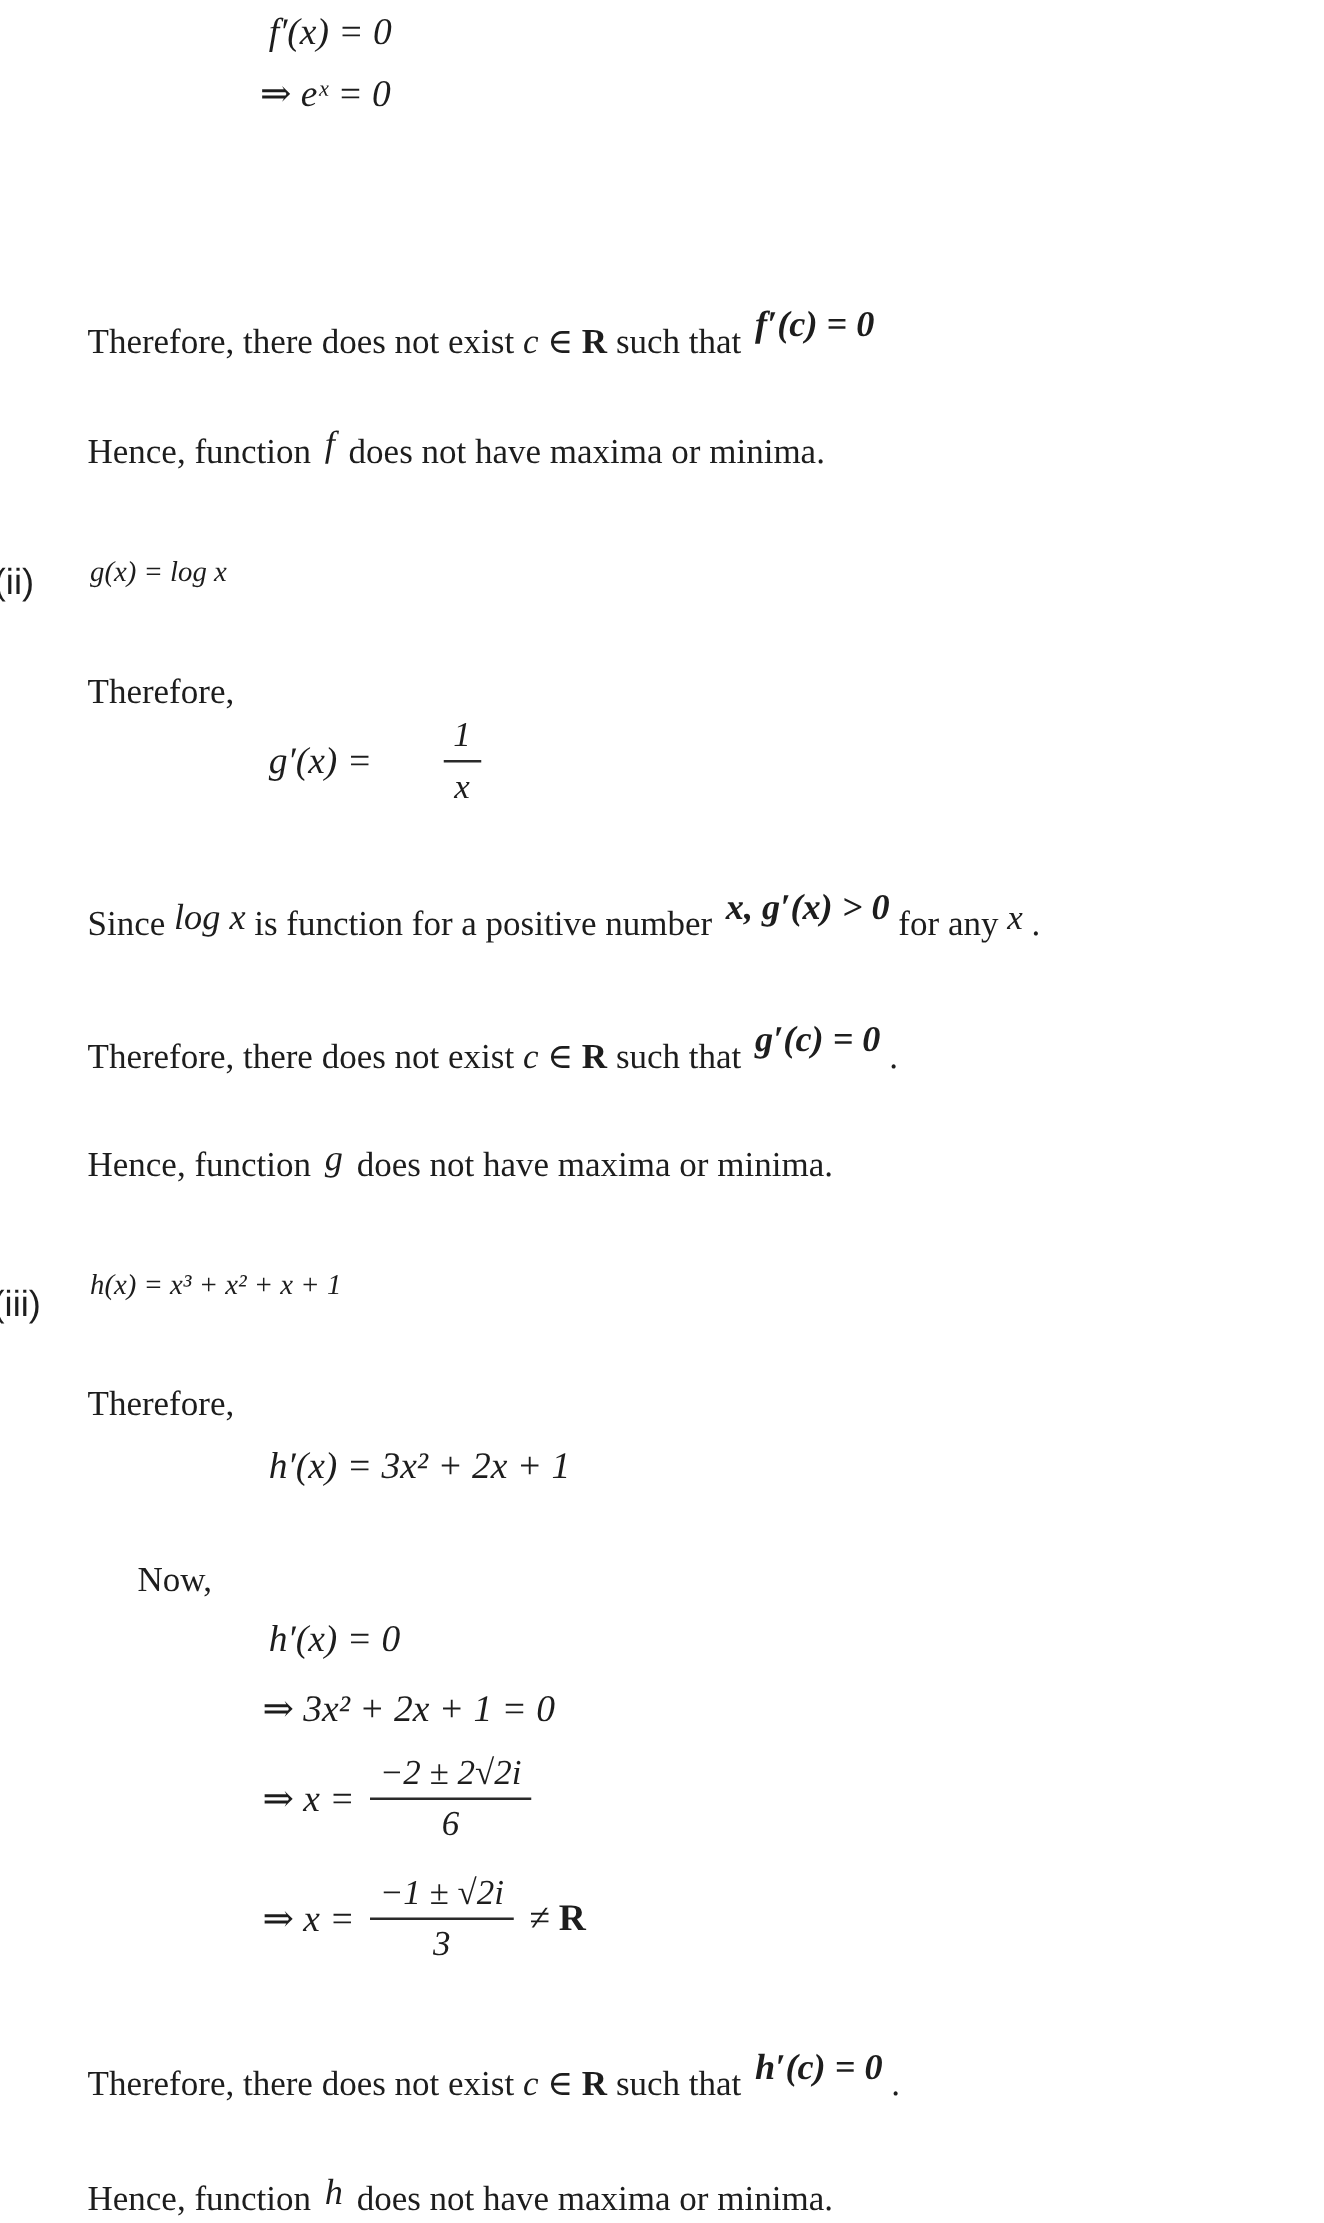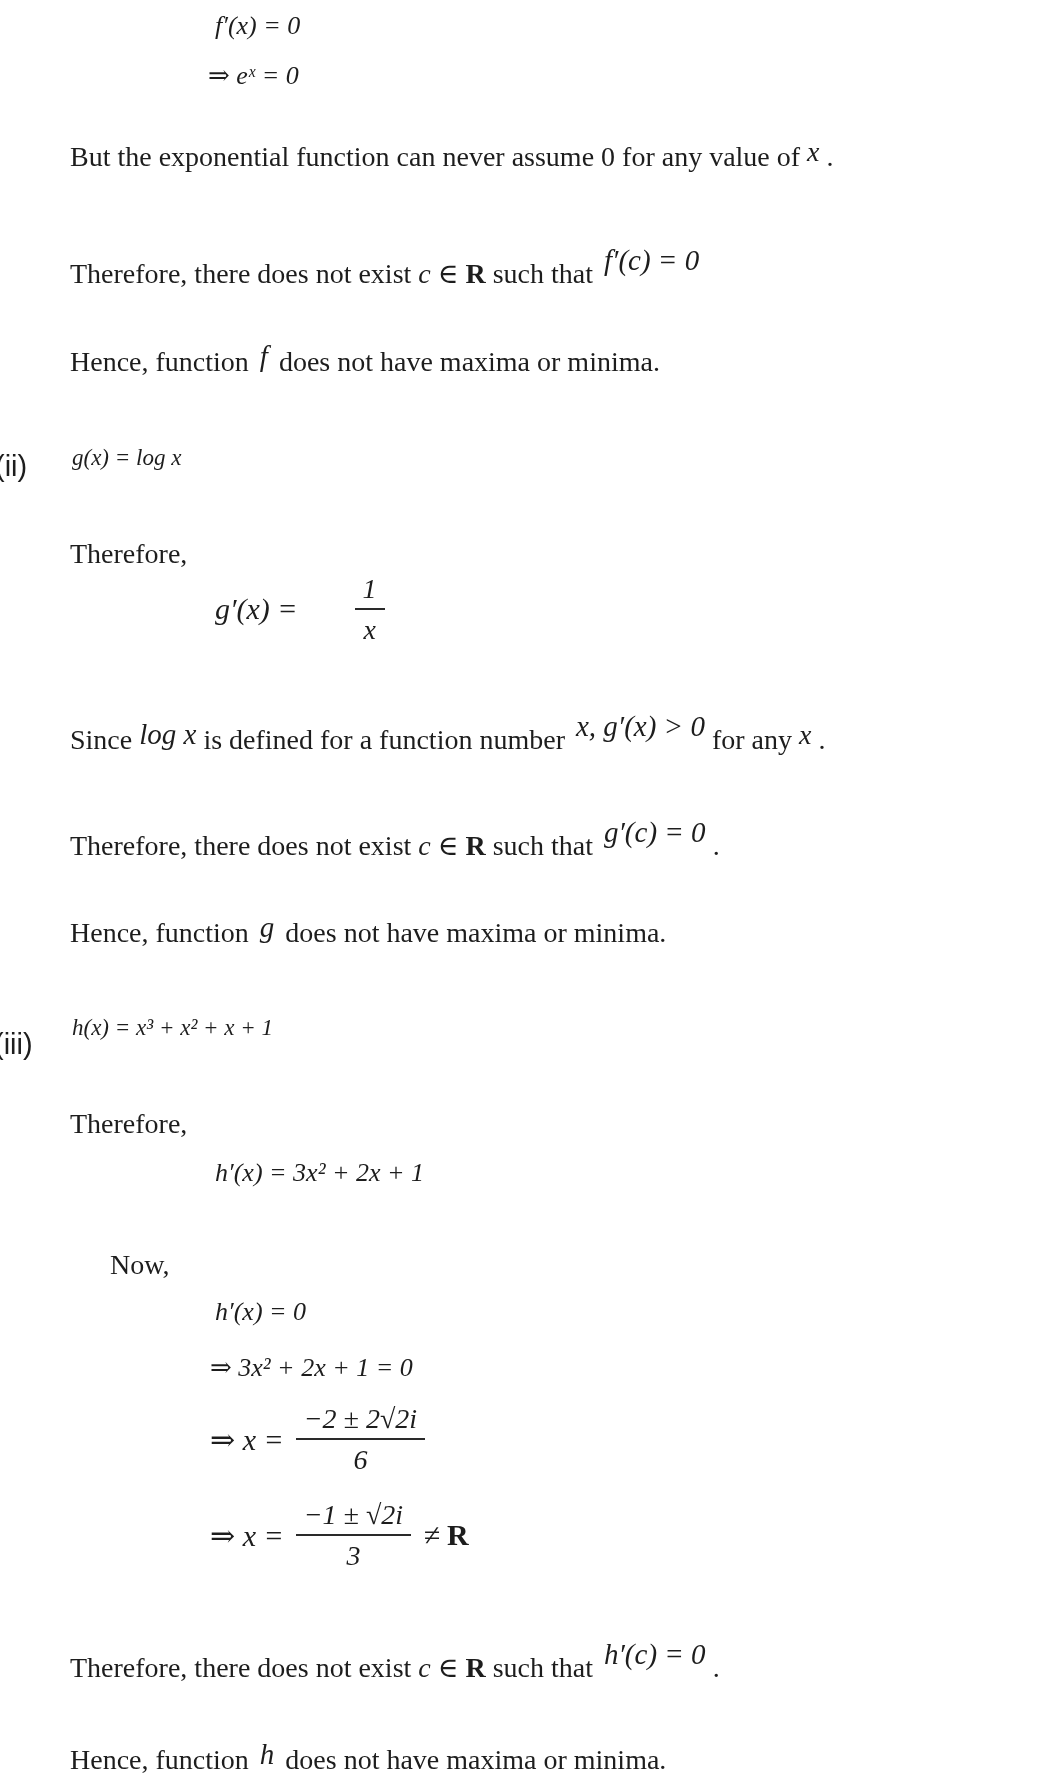--- a/index.html
+++ b/index.html
@@ -8,27 +8,27 @@
     background:#ffffff; overflow:hidden;
     font-family:"Liberation Serif","DejaVu Serif",serif;
     color:#1d1d1d;
   }
   .para {
     position:absolute; white-space:nowrap;
     font-size:28px; line-height:34px;
   }
   .math { font-style:italic; }
   .m-eq { font-style:italic; font-size:29px; }
-  .up   { position:relative; top:-13px; display:inline-block; }
+  .up   { position:relative; top:-13px; display:inline-block;font-weight:bold; }
   .up-sm{ position:relative; top:-5px; display:inline-block; }
   .bold-r { font-weight:bold; font-style:normal; }
   .sp-s { margin-left:4px; }
   .eq {
     position:absolute; white-space:nowrap;
-    font-style:italic; font-size:26px; line-height:36px;
+    font-style:italic; font-size:30px; line-height:36px;
   }
   .eq-big { font-size:23px; line-height:40px; }
   .label {
     position:absolute; white-space:nowrap;
     font-family:"Liberation Sans","DejaVu Sans",sans-serif;
     font-size:29px; color:#1d1d1d;
   }
   .frac-block {
     position:absolute; display:flex; align-items:center;
     font-style:italic; font-size:30px; white-space:nowrap;
@@ -44,23 +44,20 @@
 </style>
 </head>
 <body>
 
 <div class="page">
 
   <div class="eq" style="left:215px; top:8px;">f′(x) = 0</div>
 
   <div class="eq" style="left:208px; top:58px;">⇒ eˣ = 0</div>
 
-  <div class="para" style="left:70px; top:140px;">
-    <span>But the exponential function can never assume 0 for any value of </span><span class="math up-sm">x</span><span> .</span>
-  </div>
 
   <div class="para" style="left:70px; top:256px;">
     <span>Therefore, there does not exist </span><span class="math">c ∈ </span><span class="bold-r">R</span><span> such that </span><span class="m-eq up sp-s">f′(c) = 0</span><span></span>
   </div>
 
   <div class="para" style="left:70px; top:344px;">
     <span>Hence, function </span><span class="m-eq up-sm sp-s">f</span><span class="sp-s"> does not have maxima or minima.</span>
   </div>
 
   <div class="label" style="left:-5px; top:450px;">(ii)</div>
@@ -71,21 +68,21 @@
 
   <div class="frac-block" style="left:215px; top:572px;gap:45px;">
     <span class="frac-lhs">g′(x) =</span>
     <span class="frac">
       <span class="num">1</span>
       <span class="den">x</span>
     </span>
   </div>
 
   <div class="para" style="left:70px; top:722px;">
-    <span>Since </span><span class="m-eq up-sm">log x</span><span> is defined for a function number </span><span class="m-eq up sp-s">x, g′(x) &gt; 0</span><span> for any </span><span class="math up-sm">x</span><span> .</span>
+    <span>Since </span><span class="m-eq up-sm">log x</span><span> is function for a positive number </span><span class="m-eq up sp-s">x, g′(x) &gt; 0</span><span> for any </span><span class="math up-sm">x</span><span> .</span>
   </div>
 
   <div class="para" style="left:70px; top:828px;">
     <span>Therefore, there does not exist </span><span class="math">c ∈ </span><span class="bold-r">R</span><span> such that </span><span class="m-eq up sp-s">g′(c) = 0</span><span> .</span>
   </div>
 
   <div class="para" style="left:70px; top:915px;">
     <span>Hence, function </span><span class="m-eq up-sm sp-s">g</span><span class="sp-s"> does not have maxima or minima.</span>
   </div>
 

